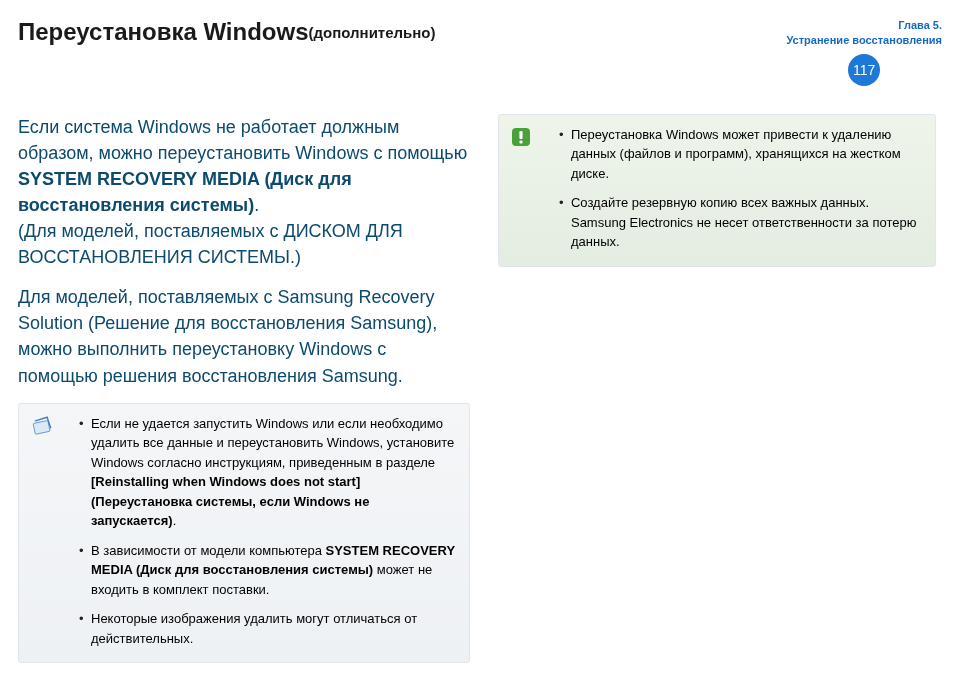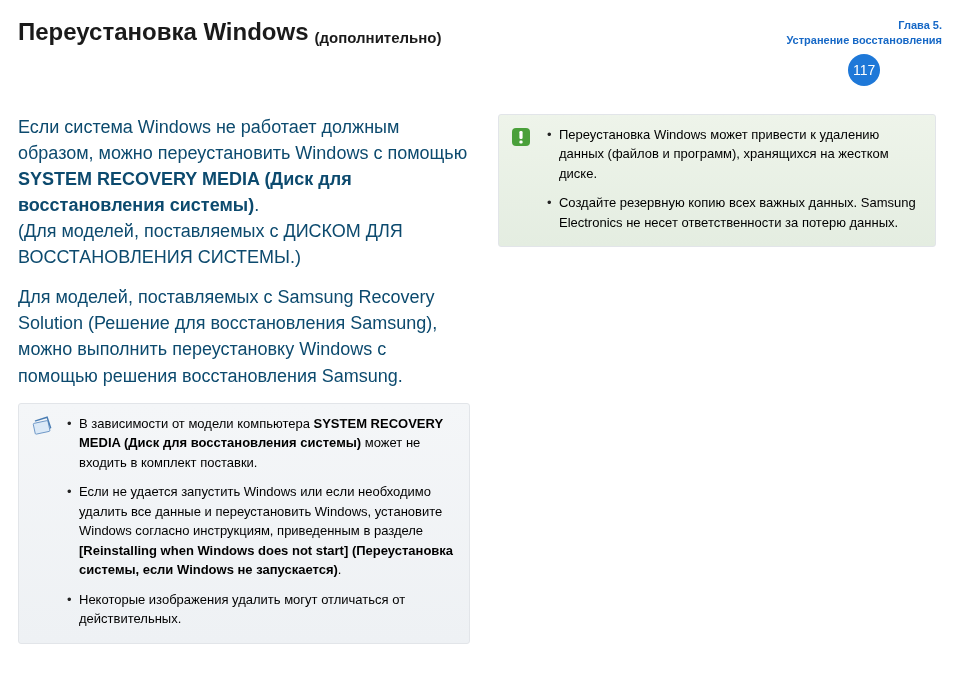--- a/index.html
+++ b/index.html
@@ -13,22 +13,21 @@
     overflow: hidden;
   }
   .header {
     display: flex;
     justify-content: space-between;
     align-items: flex-start;
     padding: 18px 12px 0 18px;
   }
   .title-block {
     display: flex;
-    align-items: flex-end;
-    gap: 6px;
+    align-items: center;
   }
   .title-main {
     font-size: 24px;
     font-weight: 700;
     color: #1a1a1a;
   }
   .title-sub {
     font-size: 15px;
     font-weight: 700;
     color: #1a1a1a;
@@ -71,21 +70,21 @@
     margin-bottom: 14px;
     color: #0c4a6e;
   }
   .bold { font-weight: 700; }
   .note-box {
     background: linear-gradient(#f4f6f8, #eef1f4);
     border: 1px solid #e2e5e9;
     border-radius: 3px;
     padding: 10px 12px 14px 12px;
     display: flex;
-    gap: 12px;
+    gap: 24px;
     font-size: 13px;
     line-height: 1.5;
   }
   .note-box.alert {
     background: linear-gradient(#eef4ea, #e4ede1);
   }
   .note-icon {
     flex: 0 0 22px;
     display: flex;
     align-items: flex-start;
@@ -144,24 +143,24 @@
     <div class="note-box">
       <div class="note-icon">
         <svg width="22" height="22" viewBox="0 0 22 22">
           <rect x="3" y="6" width="15" height="11" rx="1" fill="#dbe9f7" stroke="#5b8abf" stroke-width="0.8" transform="rotate(-12 10 11)"></rect>
           <path d="M5 4 L17 2 L19 13" fill="none" stroke="#4a7db3" stroke-width="1.4" stroke-linecap="round" transform="rotate(-8 11 8)"></path>
         </svg>
       </div>
       <div class="note-content">
         <ul>
           <li>
-            <span>В зависимости от модели компьютера </span><span class="bold">SYSTEM RECOVERY MEDIA (Диск для восстановления системы)</span><span> может не входить в комплект поставки.</span>
+            <span>Если не удается запустить Windows или если необходимо удалить все данные и переустановить Windows, установите Windows согласно инструкциям, приведенным в разделе </span><span class="bold">[Reinstalling when Windows does not start] (Переустановка системы, если Windows не запускается)</span><span>.</span>
           </li>
           <li>
-            <span>Если не удается запустить Windows или если необходимо удалить все данные и переустановить Windows, установите Windows согласно инструкциям, приведенным в разделе </span><span class="bold">[Reinstalling when Windows does not start] (Переустановка системы, если Windows не запускается)</span><span>.</span>
+            <span>В зависимости от модели компьютера </span><span class="bold">SYSTEM RECOVERY MEDIA (Диск для восстановления системы)</span><span> может не входить в комплект поставки.</span>
           </li>
           <li>Некоторые изображения удалить могут отличаться от действительных.</li>
         </ul>
       </div>
     </div>
 
   </div>
 
   <div class="col-right">
     <div class="note-box alert">

